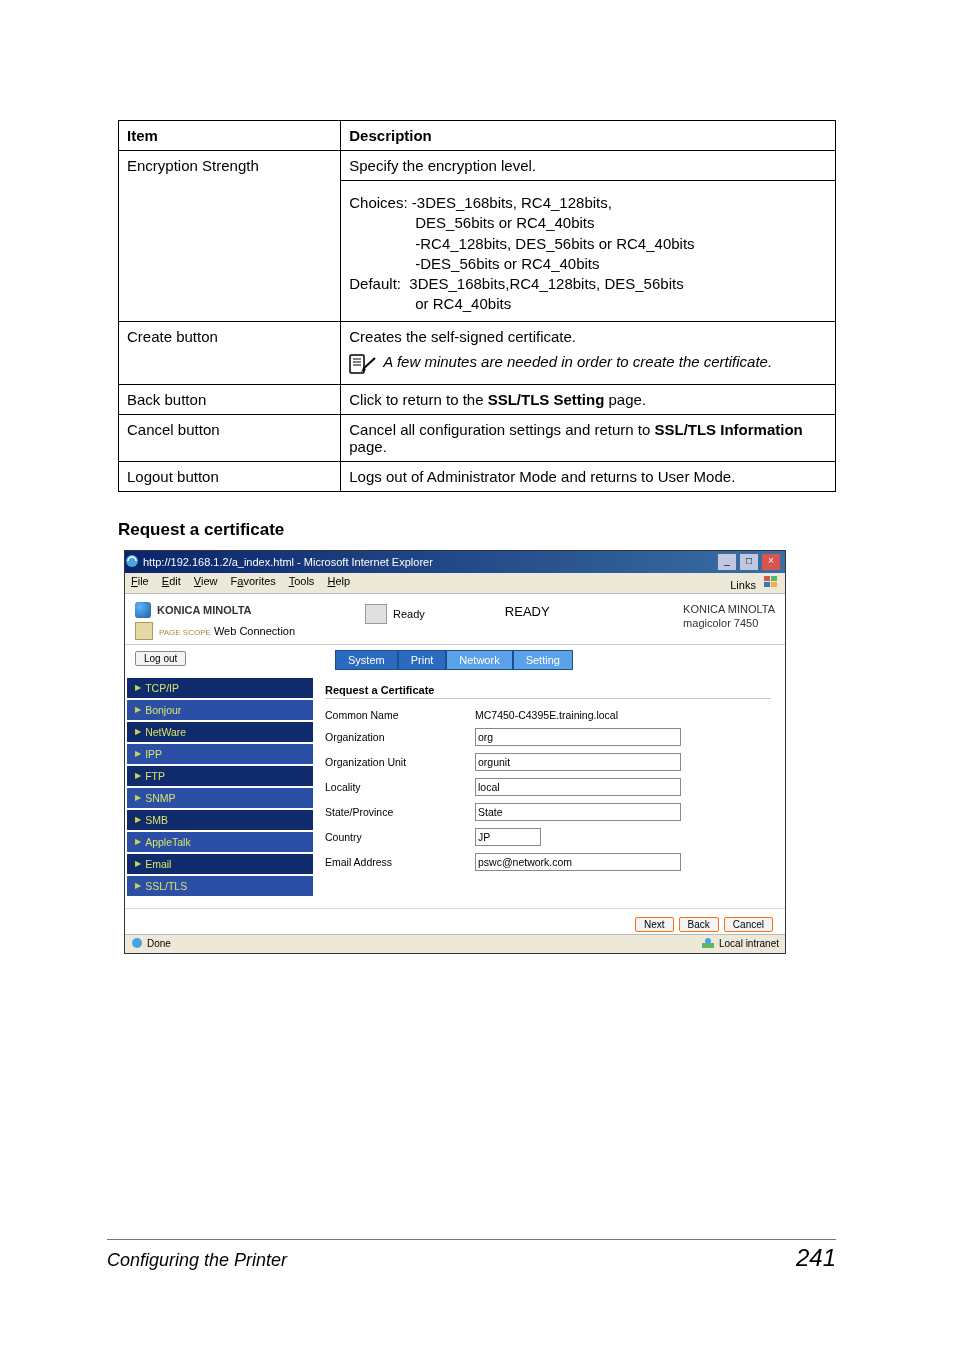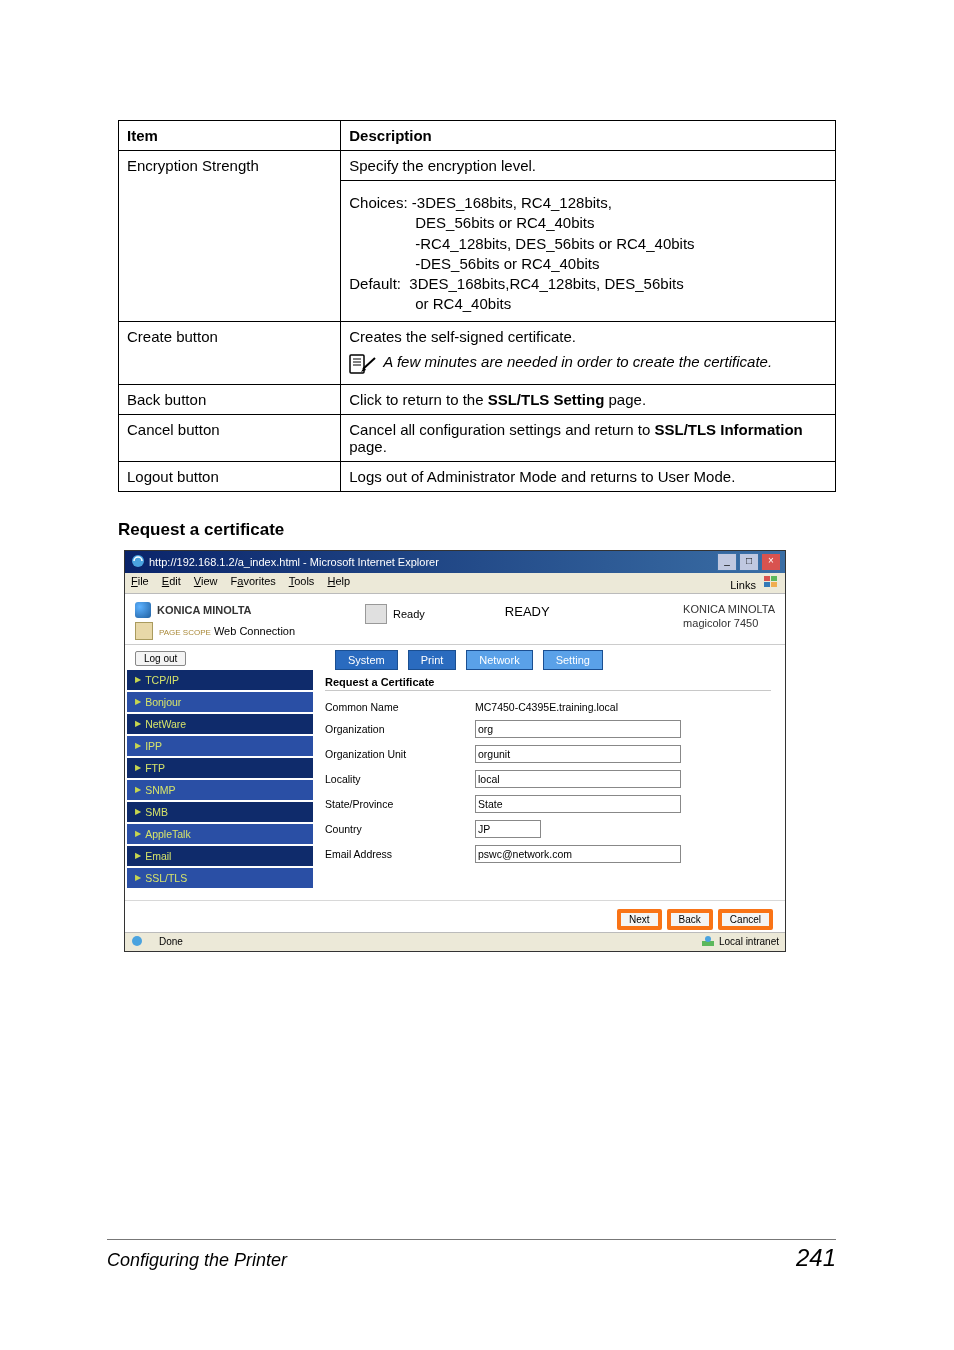--- a/index.html
+++ b/index.html
@@ -58,21 +58,21 @@
   background: #fff;
   margin-left: 6px;
 }
 .ie-titlebar {
   display: flex;
   justify-content: space-between;
   align-items: center;
   background: linear-gradient(to right, #0a246a, #3a6ea5);
   color: #fff;
   height: 22px;
-  padding: 0 4px 0 6px;
+  padding: 0 4px 0 0;
   font-size: 11px;
 }
 .ie-titlebar .buttons {
   display: flex;
   gap: 2px;
 }
 .ie-titlebar .btn {
   width: 18px;
   height: 16px;
   background: #c0c8e0;
@@ -154,23 +154,24 @@
 .logout-btn {
   border: 1px solid #888;
   background: #f4f4f4;
   padding: 1px 8px;
   font-size: 10px;
   border-radius: 2px;
   display: inline-block;
 }
 .tab-row {
   display: flex;
-  gap: 10px;
+  gap: 0;
   padding-left: 210px;
   margin-top: -22px;
+  margin-bottom: 8px;
 }
 .tab {
   padding: 3px 12px;
   font-size: 11px;
   border: 1px solid #1b4f91;
 }
 .tab.blue { background: #2a6bbf; color: #fff; }
 .tab.ltblue { background: #5aa1e8; color: #fff; }
 .ie-body {
   display: flex;
@@ -228,21 +229,21 @@
   border: 1px solid #888;
   width: 200px;
 }
 .form-row input.short { width: 60px; }
 .ie-bottom-btns {
   text-align: right;
   padding: 8px 12px 2px 0;
   border-top: 1px solid #d8d8d8;
 }
 .ie-bottom-btns .wbtn {
-  border: 4px solid #f97316;
+  border: 1px solid #f97316;
   background: #f4f4f4;
   padding: 1px 8px;
   font-size: 10px;
   border-radius: 2px;
   margin-left: 2px;
   display: inline-block;
 }
 .ie-statusbar {
   background: #ece9d8;
   border-top: 1px solid #bbb;
@@ -499,21 +500,21 @@
     </div>
   </div>
 
   <div class="ie-bottom-btns">
     <span class="wbtn">Next</span>
     <span class="wbtn">Back</span>
     <span class="wbtn">Cancel</span>
   </div>
 
   <div class="ie-statusbar">
-    <div style="display:flex; align-items:center; gap:16px;">
+    <div style="display:flex; align-items:center; gap:4px;">
       <span>
         <svg width="12" height="12">
               <circle cx="6" cy="6" r="5" fill="#4aa3df"></circle>
             </svg>
       </span>
       <span>Done</span>
     </div>
     <div style="display:flex; align-items:center; gap:4px;">
       <span>
         <svg width="14" height="12">

